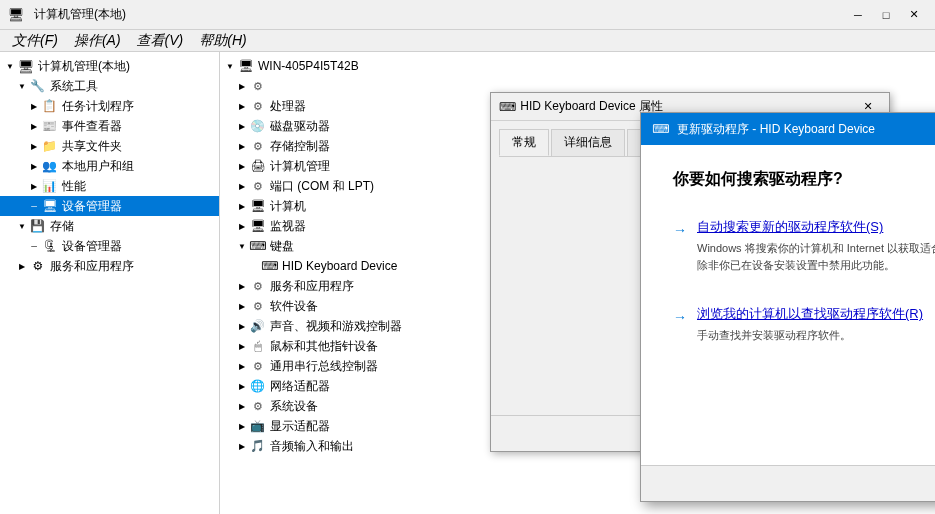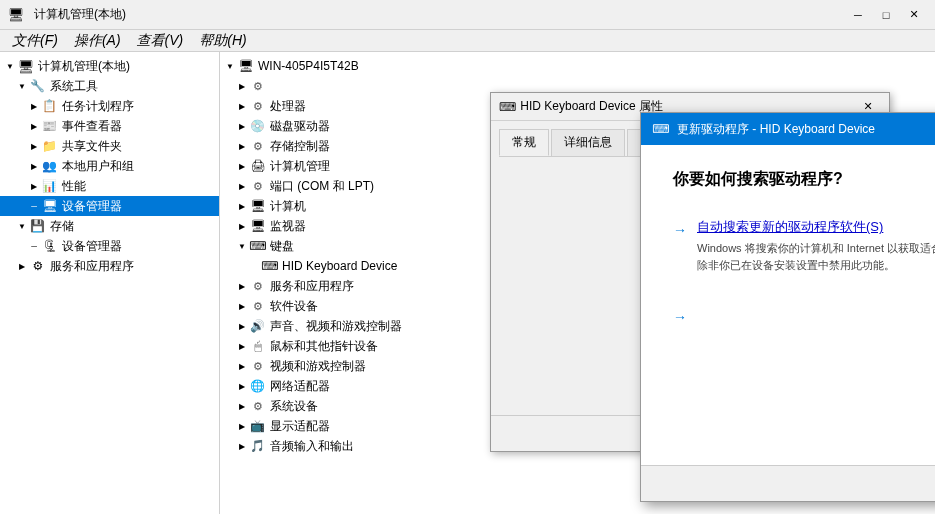--- a/index.html
+++ b/index.html
@@ -459,21 +459,21 @@
           <span>声音、视频和游戏控制器</span>
         </div>
         <div class="tree-item indent-1">
           <span class="tree-arrow chevron-right"></span>
           <span class="tree-icon">🖱</span>
           <span>鼠标和其他指针设备</span>
         </div>
         <div class="tree-item indent-1">
           <span class="tree-arrow chevron-right"></span>
           <span class="tree-icon icon-device"></span>
-          <span>视频和游戏控制器</span>
+          <span>通用串行总线控制器</span>
         </div>
         <div class="tree-item indent-1">
           <span class="tree-arrow chevron-right"></span>
           <span class="tree-icon">🌐</span>
           <span>网络适配器</span>
         </div>
         <div class="tree-item indent-1">
           <span class="tree-arrow chevron-right"></span>
           <span class="tree-icon icon-device"></span>
           <span>系统设备</span>
@@ -530,20 +530,24 @@
               <div class="option-title">自动搜索更新的驱动程序软件(S)</div>
               <div class="option-desc">
                 <span>Windows 将搜索你的计算机和 Internet 以获取适合你设备的最新驱动程序软件，</span><br>
                 <span>除非你已在设备安装设置中禁用此功能。</span>
               </div>
             </div>
           </div>
 
           <div class="update-option">
             <span class="option-arrow">→</span>
+            <div class="option-content">
+              <div class="option-title">浏览我的计算机以查找驱动程序软件(R)</div>
+              <div class="option-desc">手动查找并安装驱动程序软件。</div>
+            </div>
           </div>
         </div>
 
         <div style="position:absolute; bottom:0; left:0; right:0; height:36px; border-top:1px solid #ccc; background:#f0f0f0; display:flex; align-items:center; justify-content:flex-end; padding:0 12px;">
           
         </div>
       </div>
 
     </div>
   </div>

